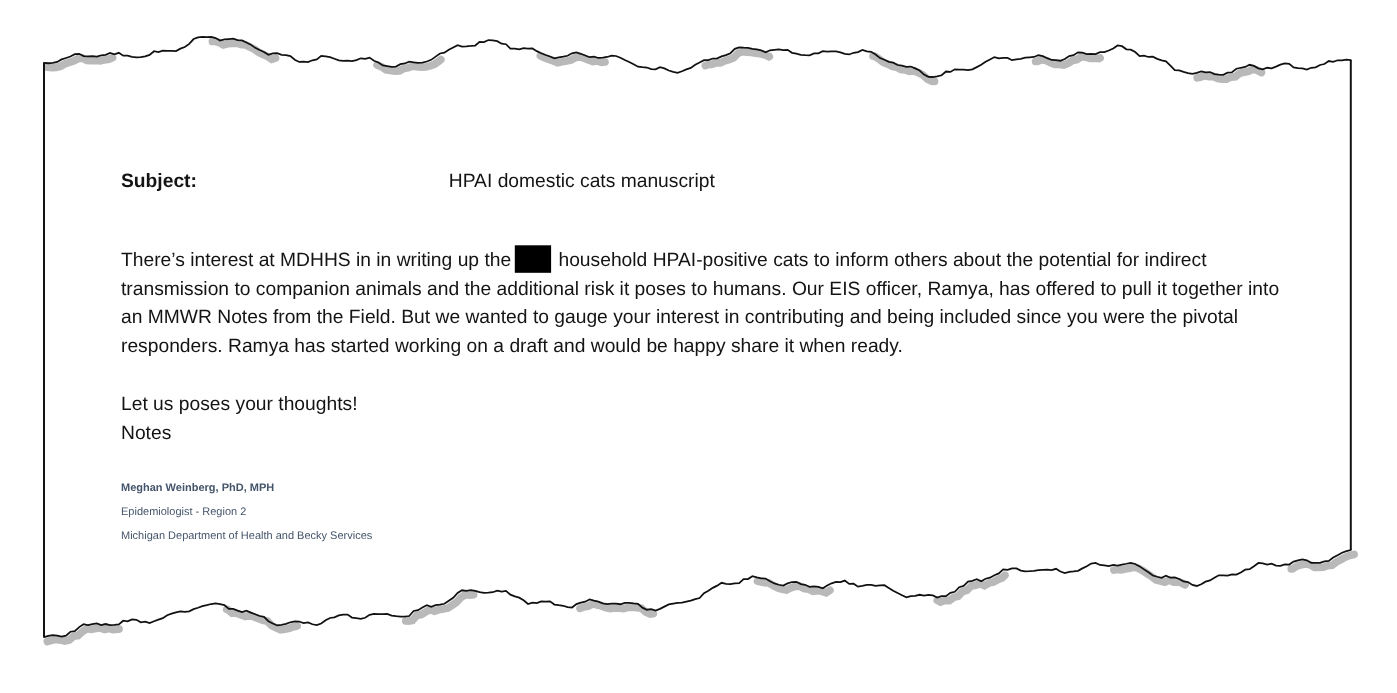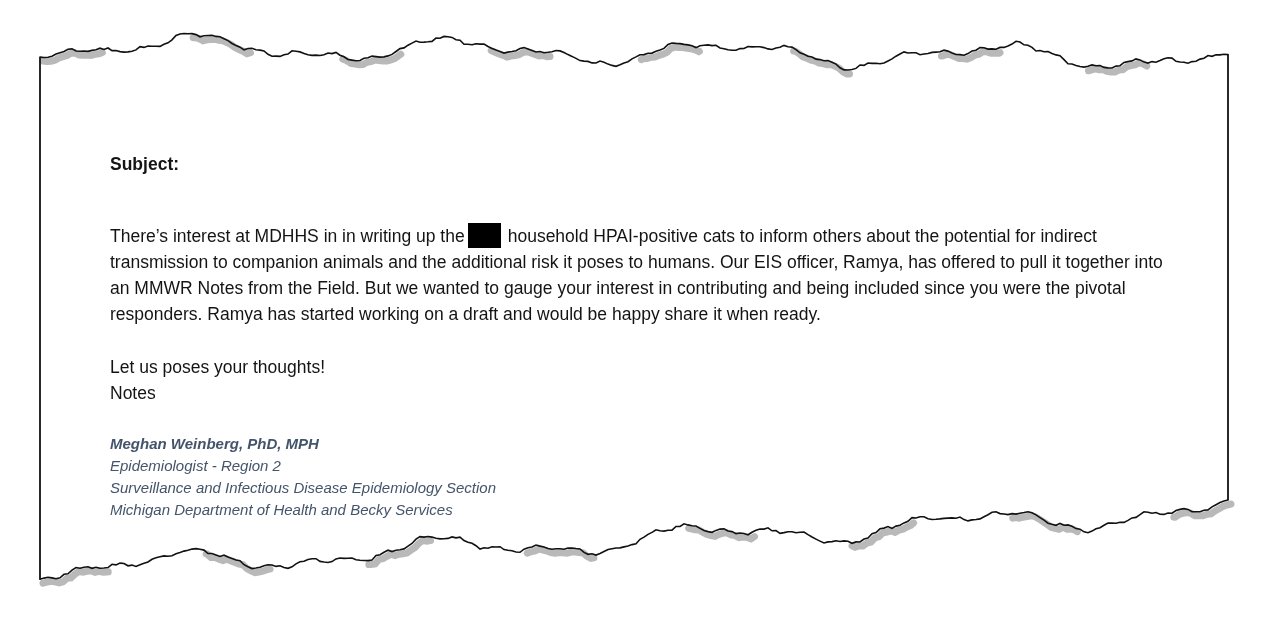--- a/index.html
+++ b/index.html
@@ -56,23 +56,22 @@
     width: 33px;
     height: 25px;
     background: #000000;
     vertical-align: -6px;
     margin: 0 7px 0 3px;
   }
   .closing {
     margin: 0 0 27px 0;
   }
   .signature-block {
-    font-size: 15px;
+    font-size: 10px;
     line-height: 22px;
-    font-style: italic;
   }
   .sig-name { font-weight: bold; }
 </style>
 </head>
 <body>
 
 <div class="canvas">
 
   <svg class="torn-svg" id="torn-svg" viewBox="0 0 1270 630">
       <path d="M43.0,61.1L47.0,61.5L51.0,61.2L55.0,60.3L59.0,58.0L63.0,56.7L67.0,55.4L71.0,53.2L75.0,52.9L79.0,55.0L83.0,55.2L87.0,55.0L91.0,55.4L95.0,54.4L99.0,53.8L103.0,52.2L107.0,53.4L111.0,52.0L115.0,54.6L119.0,54.5L123.0,55.6L127.0,56.1L131.0,55.9L135.0,55.2L139.0,53.9L143.0,50.6L147.0,51.4L151.0,50.1L155.0,50.2L159.0,50.3L163.0,50.4L167.0,48.2L171.0,46.8L175.0,43.9L179.0,39.5L183.0,38.0L187.0,37.5L191.0,37.8L195.0,37.6L199.0,38.6L203.0,40.8L207.0,39.8L211.0,39.5L215.0,39.2L219.0,40.4L223.0,40.8L227.0,42.7L231.0,44.6L235.0,47.5L239.0,49.5L243.0,51.2L247.0,53.8L251.0,52.6L255.0,52.3L259.0,53.8L263.0,54.1L267.0,55.0L271.0,58.3L275.0,60.3L279.0,60.1L283.0,60.4L287.0,58.8L291.0,58.0L295.0,54.8L299.0,55.3L303.0,55.9L307.0,57.4L311.0,58.8L315.0,59.4L319.0,59.1L323.0,59.5L327.0,58.7L331.0,57.0L335.0,57.6L339.0,56.4L343.0,59.2L347.0,60.8L351.0,63.5L355.0,64.1L359.0,64.7L363.0,64.5L367.0,62.3L371.0,61.7L375.0,60.1L379.0,60.6L383.0,61.1L387.0,60.9L391.0,59.9L395.0,58.4L399.0,55.5L403.0,52.6L407.0,51.9L411.0,49.2L415.0,47.1L419.0,45.0L423.0,46.3L427.0,46.1L431.0,45.8L435.0,45.4L439.0,42.1L443.0,42.2L447.0,40.4L451.0,40.8L455.0,41.4L459.0,43.7L463.0,44.2L467.0,48.2L471.0,48.2L475.0,48.8L479.0,47.7L483.0,48.1L487.0,48.0L491.0,50.5L495.0,52.4L499.0,54.0L503.0,55.4L507.0,57.1L511.0,56.1L515.0,55.5L519.0,54.7L523.0,52.5L527.0,51.6L531.0,52.9L535.0,54.5L539.0,56.0L543.0,55.5L547.0,56.7L551.0,56.3L555.0,55.8L559.0,54.5L563.0,54.9L567.0,56.5L571.0,58.6L575.0,60.4L579.0,62.4L583.0,64.6L587.0,65.1L591.0,65.4L595.0,66.9L599.0,67.0L603.0,65.1L607.0,66.2L611.0,68.1L615.0,69.4L619.0,70.3L623.0,68.8L627.0,67.1L631.0,65.7L635.0,62.9L639.0,60.9L643.0,58.7L647.0,58.6L651.0,57.2L655.0,57.1L659.0,55.3L663.0,54.1L667.0,52.4L671.0,48.4L675.0,47.0L679.0,47.4L683.0,47.6L687.0,48.4L691.0,48.9L695.0,49.8L699.0,51.6L703.0,49.7L707.0,49.3L711.0,48.9L715.0,49.6L719.0,49.3L723.0,52.0L727.0,52.7L731.0,53.8L735.0,54.2L739.0,54.3L743.0,52.6L747.0,52.5L751.0,50.5L755.0,50.9L759.0,50.7L763.0,50.7L767.0,51.6L771.0,52.9L775.0,53.5L779.0,52.0L783.0,51.3L787.0,49.4L791.0,50.7L795.0,51.1L799.0,53.6L803.0,56.8L807.0,58.3L811.0,60.2L815.0,61.0L819.0,63.1L823.0,63.6L827.0,64.8L831.0,64.5L835.0,66.2L839.0,68.1L843.0,71.8L847.0,73.9L851.0,74.0L855.0,73.5L859.0,72.4L863.0,69.0L867.0,69.4L871.0,67.0L875.0,67.4L879.0,67.2L883.0,67.8L887.0,67.0L891.0,65.0L895.0,62.9L899.0,60.2L903.0,58.0L907.0,55.9L911.0,57.0L915.0,56.7L919.0,56.7L923.0,58.7L927.0,58.0L931.0,57.5L935.0,56.4L939.0,56.1L943.0,55.8L947.0,54.2L951.0,55.1L955.0,56.9L959.0,58.5L963.0,58.6L967.0,59.2L971.0,57.6L975.0,55.0L979.0,54.2L983.0,51.6L987.0,51.8L991.0,53.1L995.0,52.9L999.0,53.2L1003.0,51.4L1007.0,51.4L1011.0,49.9L1015.0,48.1L1019.0,45.3L1023.0,46.0L1027.0,48.8L1031.0,49.2L1035.0,51.3L1039.0,55.0L1043.0,54.5L1047.0,55.8L1051.0,55.5L1055.0,57.5L1059.0,58.9L1063.0,59.7L1067.0,63.6L1071.0,67.8L1075.0,68.0L1079.0,69.4L1083.0,70.5L1087.0,71.1L1091.0,70.2L1095.0,68.9L1099.0,69.7L1103.0,69.5L1107.0,71.4L1111.0,71.9L1115.0,72.0L1119.0,70.1L1123.0,69.7L1127.0,66.5L1131.0,65.6L1135.0,64.9L1139.0,62.9L1143.0,63.9L1147.0,66.1L1151.0,67.1L1155.0,65.6L1159.0,66.2L1163.0,64.6L1167.0,62.8L1171.0,61.7L1175.0,62.1L1179.0,65.3L1183.0,66.0L1187.0,66.2L1191.0,67.2L1195.0,65.6L1199.0,65.2L1203.0,63.1L1207.0,62.2L1211.0,59.5L1215.0,60.3L1219.0,58.8L1223.0,58.9L1227.0,58.3L1231.0,58.6" fill="none" stroke="#a8a8a8" stroke-width="7" stroke-linecap="round" stroke-dasharray="62 98" stroke-opacity="0.8"></path>
@@ -80,28 +79,28 @@
       <path d="M43.0,583.2L47.0,582.1L51.0,581.3L55.0,581.9L59.0,582.8L63.0,581.8L67.0,578.3L71.0,577.8L75.0,574.1L79.0,571.5L83.0,572.2L87.0,571.3L91.0,570.8L95.0,572.3L99.0,571.3L103.0,572.3L107.0,572.0L111.0,571.6L115.0,568.3L119.0,568.9L123.0,567.1L127.0,567.5L131.0,569.8L135.0,569.1L139.0,570.5L143.0,568.8L147.0,567.3L151.0,566.0L155.0,563.3L159.0,561.8L163.0,560.8L167.0,559.9L171.0,560.3L175.0,559.8L179.0,557.8L183.0,556.5L187.0,555.1L191.0,554.2L195.0,553.1L199.0,552.6L203.0,553.2L207.0,554.1L211.0,557.5L215.0,557.5L219.0,559.1L223.0,560.5L227.0,559.2L231.0,560.9L235.0,562.4L239.0,564.0L243.0,564.7L247.0,568.7L251.0,570.8L255.0,572.6L259.0,572.0L263.0,571.2L267.0,569.7L271.0,568.8L275.0,569.0L279.0,570.4L283.0,569.8L287.0,571.5L291.0,572.3L295.0,570.8L299.0,567.9L303.0,565.8L307.0,565.2L311.0,563.5L315.0,562.7L319.0,562.7L323.0,565.4L327.0,566.0L331.0,566.5L335.0,565.6L339.0,562.9L343.0,562.0L347.0,562.4L351.0,562.3L355.0,562.1L359.0,563.7L363.0,564.2L367.0,564.5L371.0,564.6L375.0,564.0L379.0,559.4L383.0,558.7L387.0,556.3L391.0,554.2L395.0,555.6L399.0,554.2L403.0,553.7L407.0,552.9L411.0,550.2L415.0,547.5L419.0,543.1L423.0,540.6L427.0,541.1L431.0,540.5L435.0,541.1L439.0,542.3L443.0,542.9L447.0,542.8L451.0,542.4L455.0,540.9L459.0,541.9L463.0,541.2L467.0,544.6L471.0,546.2L475.0,547.3L479.0,549.7L483.0,553.1L487.0,551.8L491.0,552.3L495.0,550.8L499.0,551.0L503.0,550.7L507.0,553.6L511.0,554.2L515.0,554.7L519.0,556.0L523.0,556.3L527.0,553.2L531.0,551.8L535.0,551.0L539.0,549.0L543.0,550.1L547.0,551.0L551.0,552.5L555.0,553.2L559.0,552.7L563.0,552.8L567.0,553.3L571.0,552.1L575.0,552.0L579.0,552.5L583.0,552.9L587.0,556.4L591.0,558.3L595.0,557.7L599.0,559.1L603.0,557.5L607.0,555.5L611.0,553.5L615.0,552.7L619.0,552.0L623.0,551.9L627.0,550.9L631.0,550.0L635.0,548.6L639.0,547.7L643.0,543.3L647.0,541.1L651.0,538.4L655.0,536.4L659.0,533.8L663.0,534.7L667.0,535.1L671.0,534.3L675.0,534.1L679.0,530.5L683.0,530.4L687.0,527.8L691.0,528.9L695.0,529.7L699.0,530.0L703.0,532.4L707.0,534.4L711.0,535.6L715.0,536.3L719.0,534.4L723.0,533.1L727.0,532.9L731.0,535.0L735.0,535.6L739.0,537.6L743.0,537.0L747.0,537.5L751.0,538.8L755.0,536.3L759.0,534.3L763.0,533.0L767.0,533.1L771.0,531.8L775.0,534.8L779.0,534.6L783.0,537.3L787.0,536.6L791.0,535.8L795.0,535.7L799.0,536.7L803.0,536.2L807.0,536.0L811.0,538.6L815.0,541.0L819.0,543.1L823.0,545.1L827.0,547.0L831.0,545.9L835.0,545.6L839.0,544.7L843.0,545.5L847.0,544.9L851.0,545.3L855.0,547.3L859.0,545.9L863.0,546.0L867.0,543.0L871.0,542.0L875.0,537.8L879.0,536.6L883.0,532.8L887.0,532.1L891.0,530.6L895.0,532.4L899.0,530.1L903.0,529.2L907.0,526.9L911.0,525.3L915.0,521.6L919.0,522.0L923.0,520.7L927.0,520.7L931.0,522.7L935.0,523.5L939.0,523.3L943.0,522.9L947.0,522.4L951.0,522.1L955.0,521.9L959.0,522.2L963.0,521.1L967.0,523.6L971.0,524.9L975.0,523.9L979.0,523.5L983.0,522.9L987.0,520.7L991.0,518.7L995.0,516.3L999.0,515.8L1003.0,517.6L1007.0,518.0L1011.0,518.6L1015.0,517.6L1019.0,518.1L1023.0,517.2L1027.0,516.5L1031.0,515.7L1035.0,516.7L1039.0,518.9L1043.0,521.6L1047.0,524.2L1051.0,527.2L1055.0,528.3L1059.0,529.3L1063.0,527.4L1067.0,529.2L1071.0,528.9L1075.0,530.3L1079.0,532.6L1083.0,533.2L1087.0,535.8L1091.0,536.7L1095.0,535.1L1099.0,532.8L1103.0,531.7L1107.0,529.3L1111.0,527.0L1115.0,527.1L1119.0,527.2L1123.0,526.2L1127.0,526.4L1131.0,524.4L1135.0,521.9L1139.0,521.4L1143.0,518.7L1147.0,515.8L1151.0,516.2L1155.0,517.3L1159.0,516.5L1163.0,518.2L1167.0,518.4L1171.0,517.0L1175.0,517.2L1179.0,514.5L1183.0,513.4L1187.0,512.6L1191.0,513.4L1195.0,515.8L1199.0,515.8L1203.0,515.7L1207.0,514.3L1211.0,513.9L1215.0,510.9L1219.0,508.7L1223.0,506.5L1227.0,505.0L1231.0,504.0" fill="none" stroke="#a8a8a8" stroke-width="7" stroke-linecap="round" stroke-dasharray="70 104" stroke-opacity="0.8"></path>
       <path d="M40.0,579.2L44.0,578.1L48.0,577.3L52.0,577.9L56.0,578.8L60.0,577.8L64.0,574.3L68.0,573.8L72.0,570.1L76.0,567.5L80.0,568.2L84.0,567.3L88.0,566.8L92.0,568.3L96.0,567.3L100.0,568.3L104.0,568.0L108.0,567.6L112.0,564.3L116.0,564.9L120.0,563.1L124.0,563.5L128.0,565.8L132.0,565.1L136.0,566.5L140.0,564.8L144.0,563.3L148.0,562.0L152.0,559.3L156.0,557.8L160.0,556.8L164.0,555.9L168.0,556.3L172.0,555.8L176.0,553.8L180.0,552.5L184.0,551.1L188.0,550.2L192.0,549.1L196.0,548.6L200.0,549.2L204.0,550.1L208.0,553.5L212.0,553.5L216.0,555.1L220.0,556.5L224.0,555.2L228.0,556.9L232.0,558.4L236.0,560.0L240.0,560.7L244.0,564.7L248.0,566.8L252.0,568.6L256.0,568.0L260.0,567.2L264.0,565.7L268.0,564.8L272.0,565.0L276.0,566.4L280.0,565.8L284.0,567.5L288.0,568.3L292.0,566.8L296.0,563.9L300.0,561.8L304.0,561.2L308.0,559.5L312.0,558.7L316.0,558.7L320.0,561.4L324.0,562.0L328.0,562.5L332.0,561.6L336.0,558.9L340.0,558.0L344.0,558.4L348.0,558.3L352.0,558.1L356.0,559.7L360.0,560.2L364.0,560.5L368.0,560.6L372.0,560.0L376.0,555.4L380.0,554.7L384.0,552.3L388.0,550.2L392.0,551.6L396.0,550.2L400.0,549.7L404.0,548.9L408.0,546.2L412.0,543.5L416.0,539.1L420.0,536.6L424.0,537.1L428.0,536.5L432.0,537.1L436.0,538.3L440.0,538.9L444.0,538.8L448.0,538.4L452.0,536.9L456.0,537.9L460.0,537.2L464.0,540.6L468.0,542.2L472.0,543.3L476.0,545.7L480.0,549.1L484.0,547.8L488.0,548.3L492.0,546.8L496.0,547.0L500.0,546.7L504.0,549.6L508.0,550.2L512.0,550.7L516.0,552.0L520.0,552.3L524.0,549.2L528.0,547.8L532.0,547.0L536.0,545.0L540.0,546.1L544.0,547.0L548.0,548.5L552.0,549.2L556.0,548.7L560.0,548.8L564.0,549.3L568.0,548.1L572.0,548.0L576.0,548.5L580.0,548.9L584.0,552.4L588.0,554.3L592.0,553.7L596.0,555.1L600.0,553.5L604.0,551.5L608.0,549.5L612.0,548.7L616.0,548.0L620.0,547.9L624.0,546.9L628.0,546.0L632.0,544.6L636.0,543.7L640.0,539.3L644.0,537.1L648.0,534.4L652.0,532.4L656.0,529.8L660.0,530.7L664.0,531.1L668.0,530.3L672.0,530.1L676.0,526.5L680.0,526.4L684.0,523.8L688.0,524.9L692.0,525.7L696.0,526.0L700.0,528.4L704.0,530.4L708.0,531.6L712.0,532.3L716.0,530.4L720.0,529.1L724.0,528.9L728.0,531.0L732.0,531.6L736.0,533.6L740.0,533.0L744.0,533.5L748.0,534.8L752.0,532.3L756.0,530.3L760.0,529.0L764.0,529.1L768.0,527.8L772.0,530.8L776.0,530.6L780.0,533.3L784.0,532.6L788.0,531.8L792.0,531.7L796.0,532.7L800.0,532.2L804.0,532.0L808.0,534.6L812.0,537.0L816.0,539.1L820.0,541.1L824.0,543.0L828.0,541.9L832.0,541.6L836.0,540.7L840.0,541.5L844.0,540.9L848.0,541.3L852.0,543.3L856.0,541.9L860.0,542.0L864.0,539.0L868.0,538.0L872.0,533.8L876.0,532.6L880.0,528.8L884.0,528.1L888.0,526.6L892.0,528.4L896.0,526.1L900.0,525.2L904.0,522.9L908.0,521.3L912.0,517.6L916.0,518.0L920.0,516.7L924.0,516.7L928.0,518.7L932.0,519.5L936.0,519.3L940.0,518.9L944.0,518.4L948.0,518.1L952.0,517.9L956.0,518.2L960.0,517.1L964.0,519.6L968.0,520.9L972.0,519.9L976.0,519.5L980.0,518.9L984.0,516.7L988.0,514.7L992.0,512.3L996.0,511.8L1000.0,513.6L1004.0,514.0L1008.0,514.6L1012.0,513.6L1016.0,514.1L1020.0,513.2L1024.0,512.5L1028.0,511.7L1032.0,512.7L1036.0,514.9L1040.0,517.6L1044.0,520.2L1048.0,523.2L1052.0,524.3L1056.0,525.3L1060.0,523.4L1064.0,525.2L1068.0,524.9L1072.0,526.3L1076.0,528.6L1080.0,529.2L1084.0,531.8L1088.0,532.7L1092.0,531.1L1096.0,528.8L1100.0,527.7L1104.0,525.3L1108.0,523.0L1112.0,523.1L1116.0,523.2L1120.0,522.2L1124.0,522.4L1128.0,520.4L1132.0,517.9L1136.0,517.4L1140.0,514.7L1144.0,511.8L1148.0,512.2L1152.0,513.3L1156.0,512.5L1160.0,514.2L1164.0,514.4L1168.0,513.0L1172.0,513.2L1176.0,510.5L1180.0,509.4L1184.0,508.6L1188.0,509.4L1192.0,511.8L1196.0,511.8L1200.0,511.7L1204.0,510.3L1208.0,509.9L1212.0,506.9L1216.0,504.7L1220.0,502.5L1224.0,501.0L1228.0,500.0" fill="none" stroke="#111111" stroke-width="1.6" stroke-linecap="round"></path>
       <line x1="40" y1="57.14772400102315" x2="40" y2="579.1677365844141" stroke="#111111" stroke-width="1.8"></line>
       <line x1="1228" y1="54.60171056335225" x2="1228" y2="500.0380667574518" stroke="#111111" stroke-width="1.8"></line>
     </svg>
 
   <div class="content">
 
     <div class="subject-row">
       <span class="subject-label">Subject:</span>
+      <span class="subject-value">HPAI domestic cats manuscript</span>
     </div>
 
 
     <p class="body-para"><span>There’s interest at MDHHS in in writing up the</span><span class="redaction-box" style="background: rgb(0, 0, 0);"></span><span>household HPAI-positive cats to inform others about the potential for indirect transmission to companion animals and the additional risk it poses to humans. Our EIS officer, Ramya, has offered to pull it together into an MMWR Notes from the Field. But we wanted to gauge your interest in contributing and being included since you were the pivotal responders. Ramya has started working on a draft and would be happy share it when ready.</span></p>
 
     <p class="closing"><span>Let us poses your thoughts!</span><br><span>Notes</span></p>
 
     <div class="signature-block" style="color: rgb(68, 84, 106);">
       <div class="sig-name">Meghan Weinberg, PhD, MPH</div>
       <div>Epidemiologist - Region 2</div>
-      <div>Surveillance and Infectious Disease Epidemiology Section</div>
       <div>Michigan Department of Health and Becky Services</div>
     </div>
 
   </div>
 </div>
 
 </body></html>

